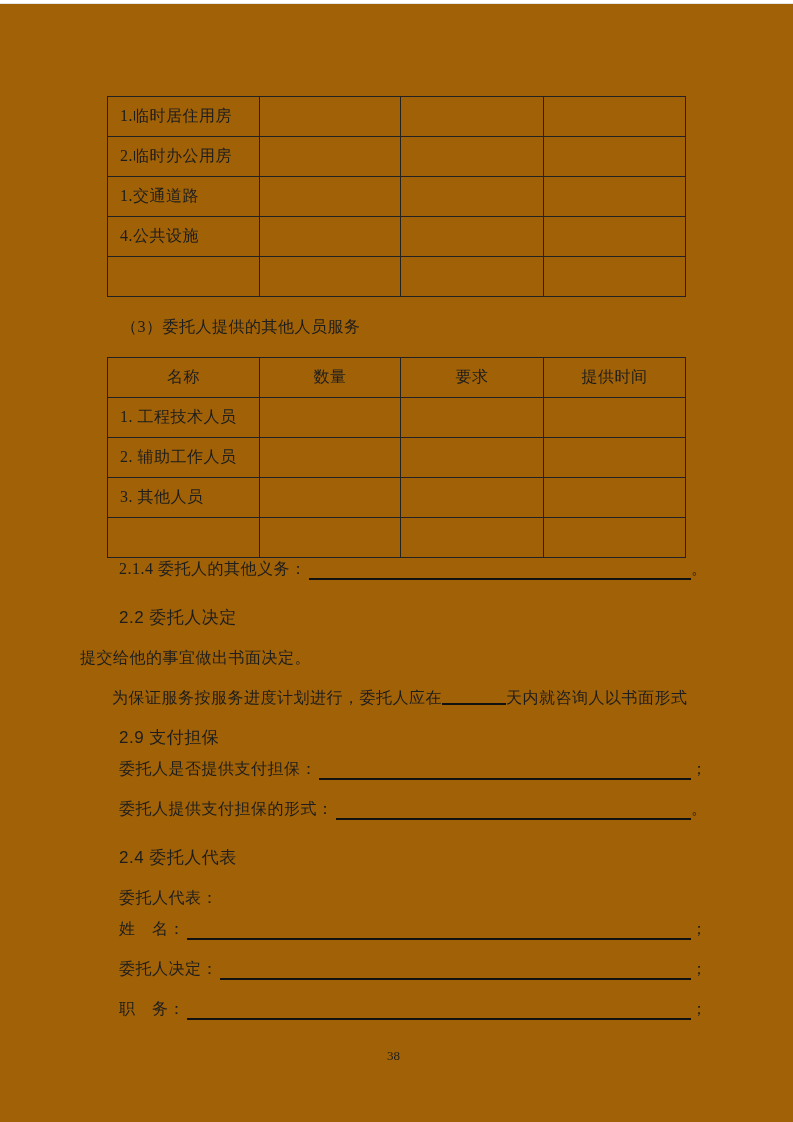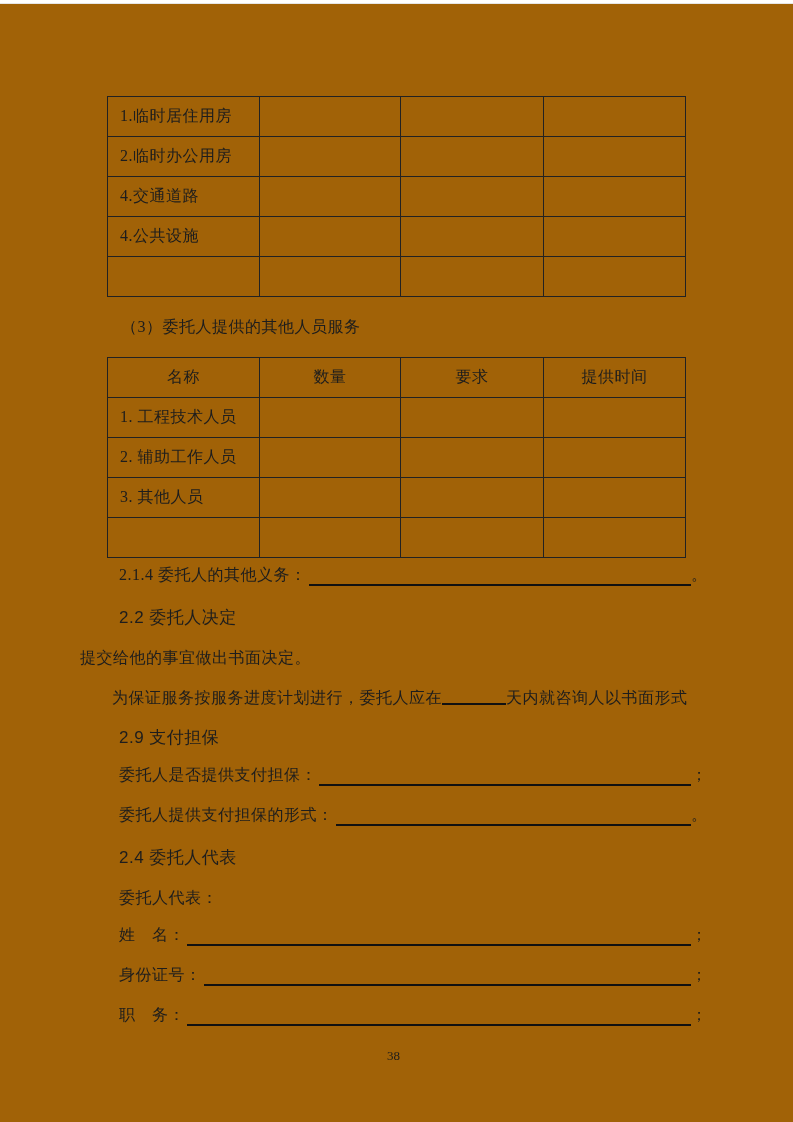--- a/index.html
+++ b/index.html
@@ -65,21 +65,21 @@
     line-height: 40px;
     font-size: 16px;
   }
   .indent-1 { padding-left: 39px; }
   .indent-2 { padding-left: 32px; }
 
   
   .fill-line {
     height: 40px;
     display: flex;
-    align-items: center;
+    align-items: flex-start;
     padding-bottom: 7px;
   }
   .fill-line .lbl { line-height: 22px; white-space: nowrap; }
   .fill-line .blank {
     flex: 1;
     height: 22px;
     border-bottom: 2px solid #111111;
     margin-left: 2px;
   }
   .fill-line .sfx { line-height: 22px; width: 16px; text-align: left; }
@@ -120,21 +120,21 @@
         <td></td>
         <td></td>
       </tr>
       <tr>
         <td>2.临时办公用房</td>
         <td></td>
         <td></td>
         <td></td>
       </tr>
       <tr>
-        <td>4.交通道路</td>
+        <td>1.交通道路</td>
         <td></td>
         <td></td>
         <td></td>
       </tr>
       <tr>
         <td>4.公共设施</td>
         <td></td>
         <td></td>
         <td></td>
       </tr>
@@ -214,21 +214,21 @@
 
   <div class="heading">2.4 委托人代表</div>
   <div class="text-line indent-1">委托人代表：</div>
 
   <div class="fill-line indent-1">
     <span class="lbl">姓　名：</span>
     <span class="blank"></span>
     <span class="sfx">；</span>
   </div>
   <div class="fill-line indent-1">
-    <span class="lbl">身份证号：</span>
+    <span class="lbl">委托人决定：</span>
     <span class="blank"></span>
     <span class="sfx">；</span>
   </div>
   <div class="fill-line indent-1">
     <span class="lbl">职　务：</span>
     <span class="blank"></span>
     <span class="sfx">；</span>
   </div>
 
   <div class="page-number">38</div>

